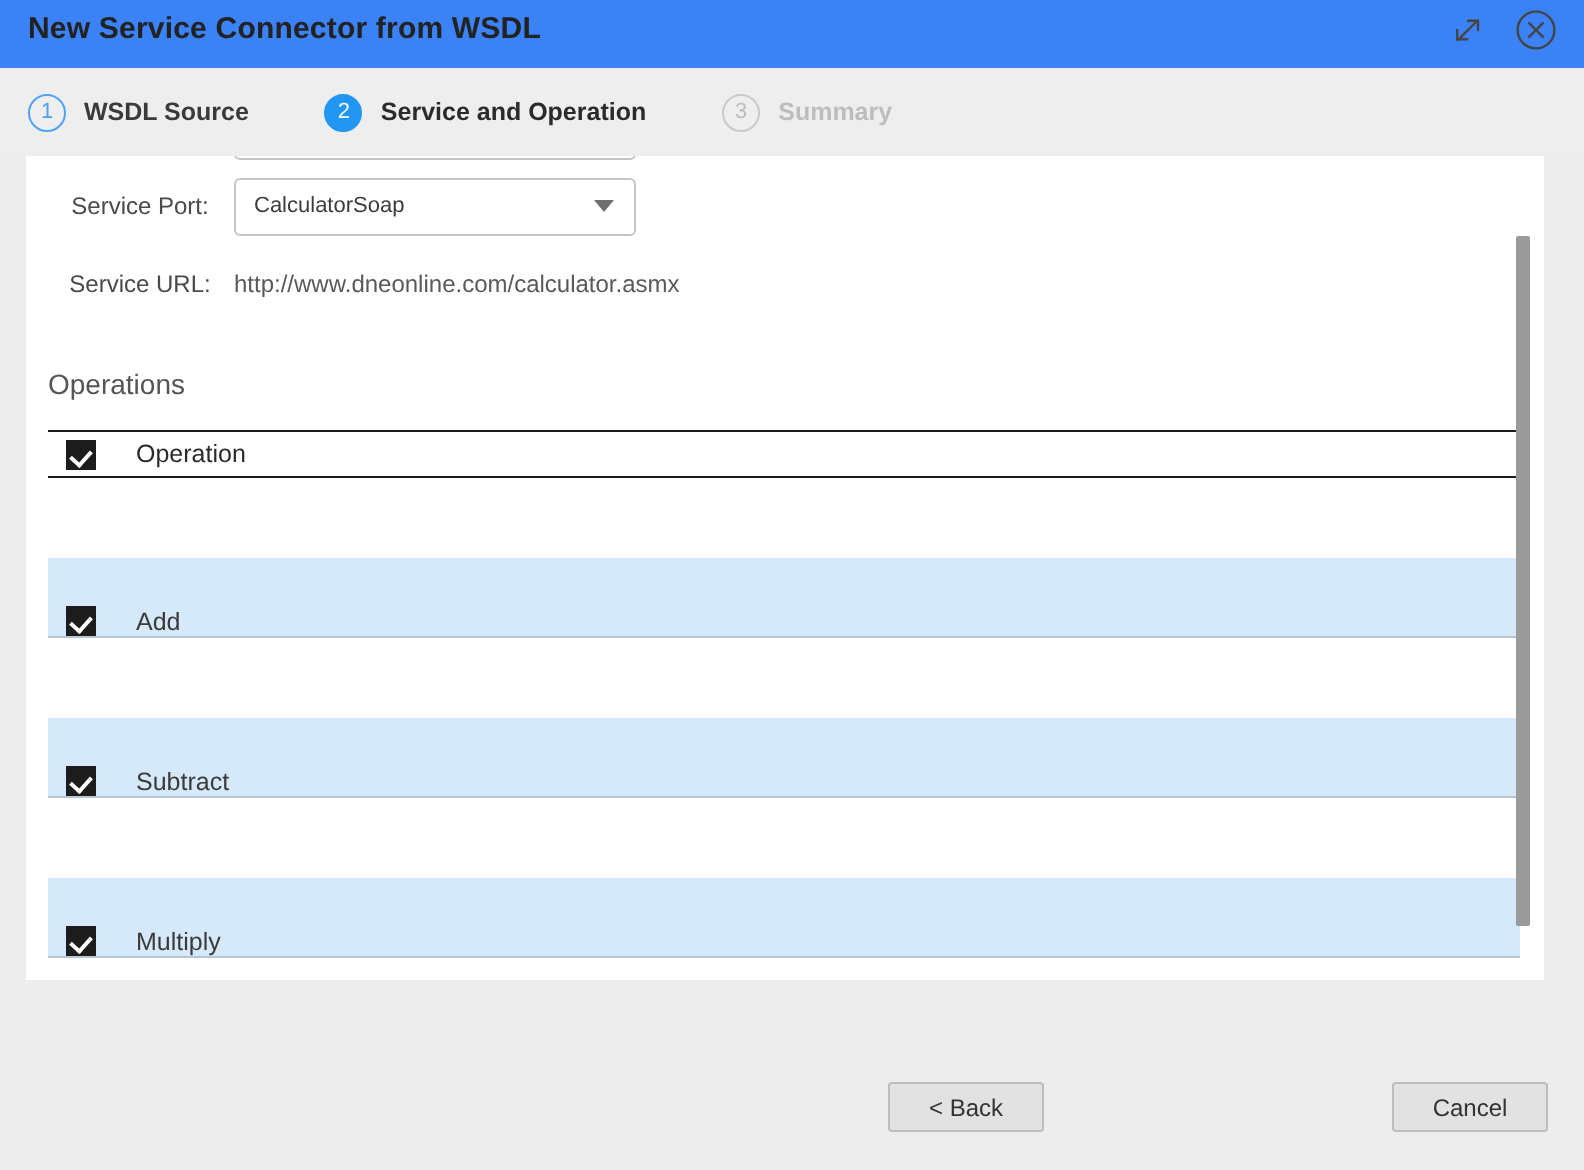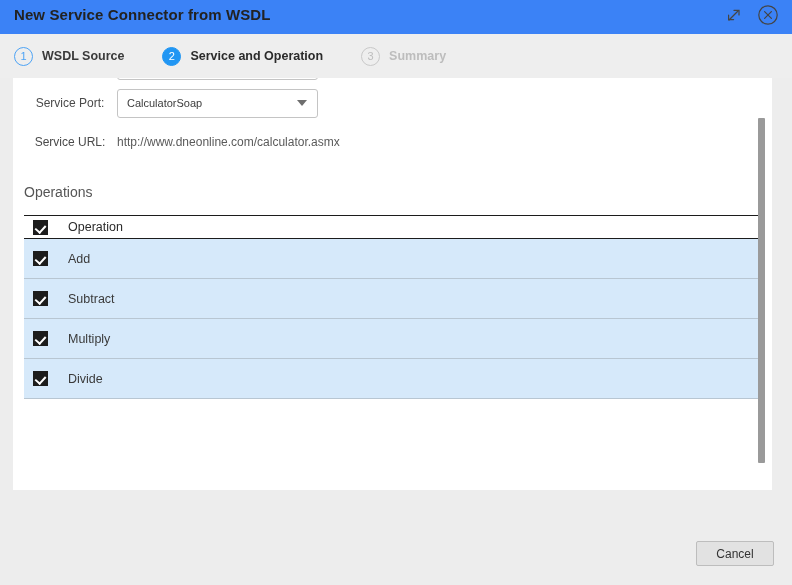--- a/index.html
+++ b/index.html
@@ -198,25 +198,26 @@
     border-top: 1.5px solid #1c1c1c;
     border-bottom: 1.5px solid #1c1c1c;
     display: flex;
     align-items: center;
     background: #ffffff;
     box-sizing: border-box;
   }
   .table-row {
     height: 40px;
     display: flex;
-    align-items: center;
+    align-items: flex-end;
     background: #d6e9fa;
     border-bottom: 1px solid #b8c6d2;
     box-sizing: border-box;
     cursor: pointer;
+    margin-top: 40px;
   }
   .cell-check {
     width: 40px;
     display: flex;
     align-items: center;
     justify-content: flex-start;
     padding-left: 9px;
     box-sizing: border-box;
   }
   .checkbox {
@@ -393,14 +394,15 @@
       <div class="cell-label">Divide</div>
     </div>
   </div>
 
   <div class="scrollbar-track">
     <div class="scrollbar-thumb"></div>
   </div>
 </div>
 
 <div class="footer">
+  <button class="btn btn-back">&lt; Back</button>
   <button class="btn btn-cancel">Cancel</button>
 </div>
 
 </body></html>

